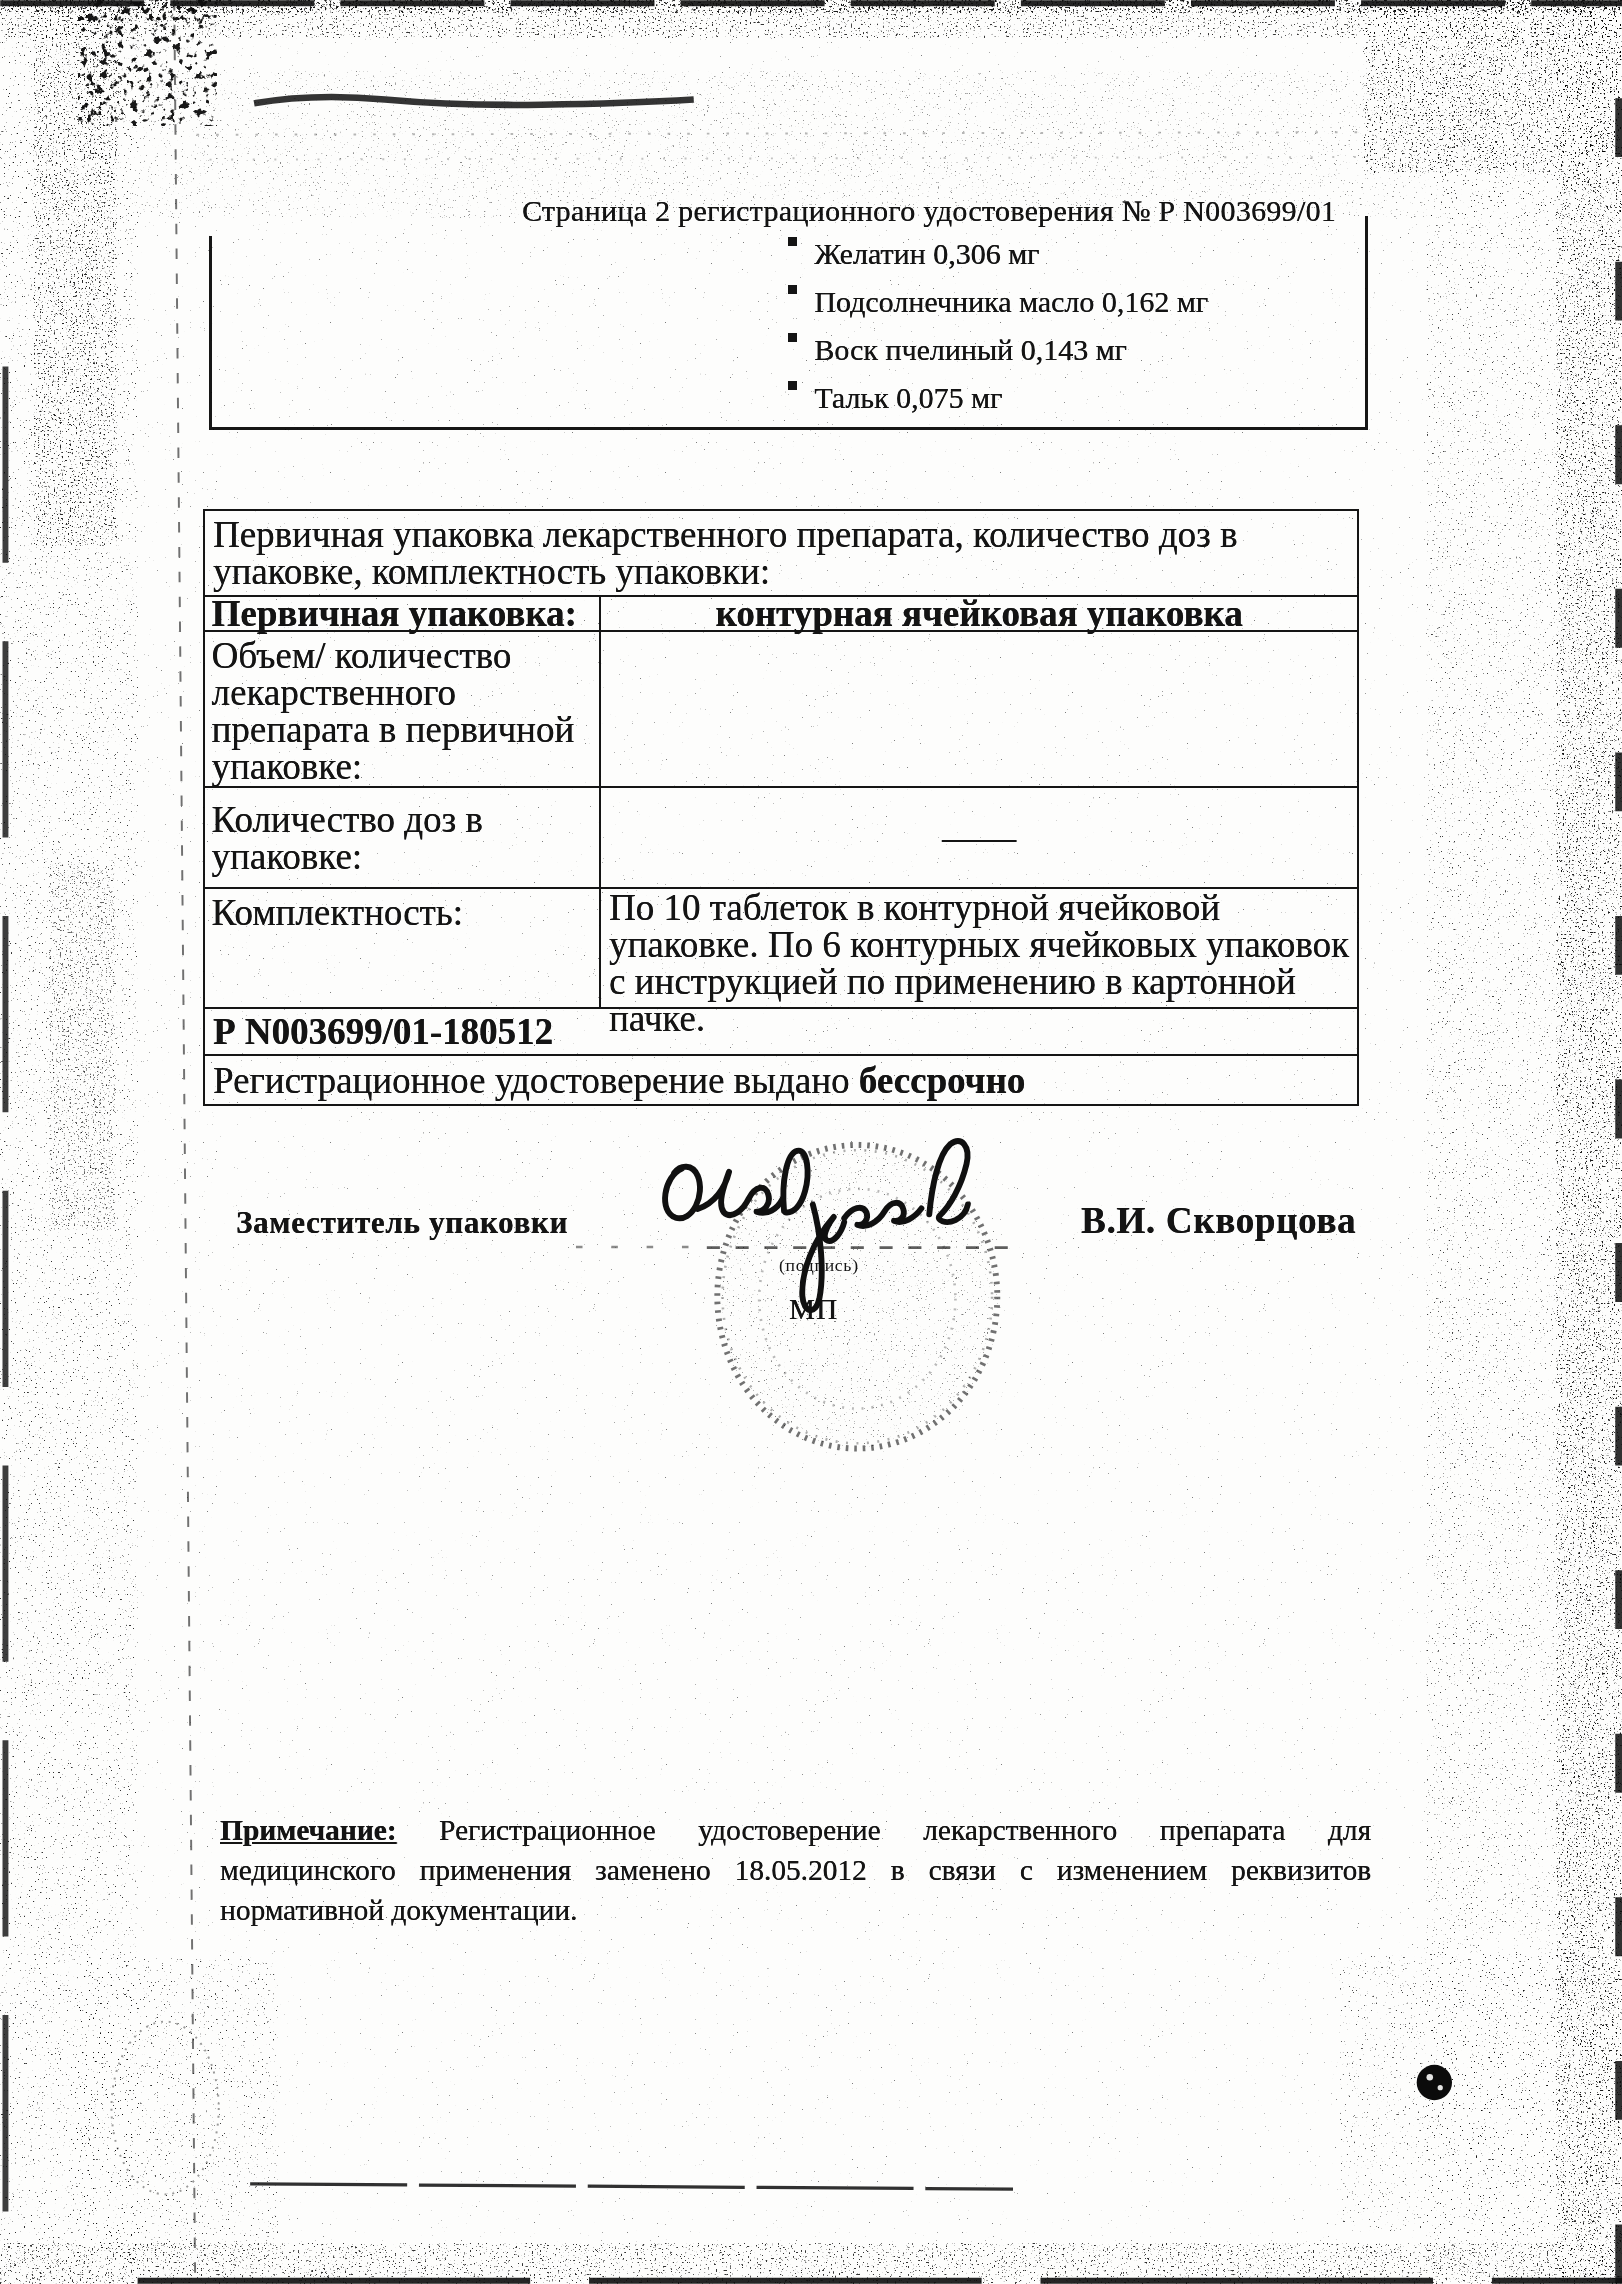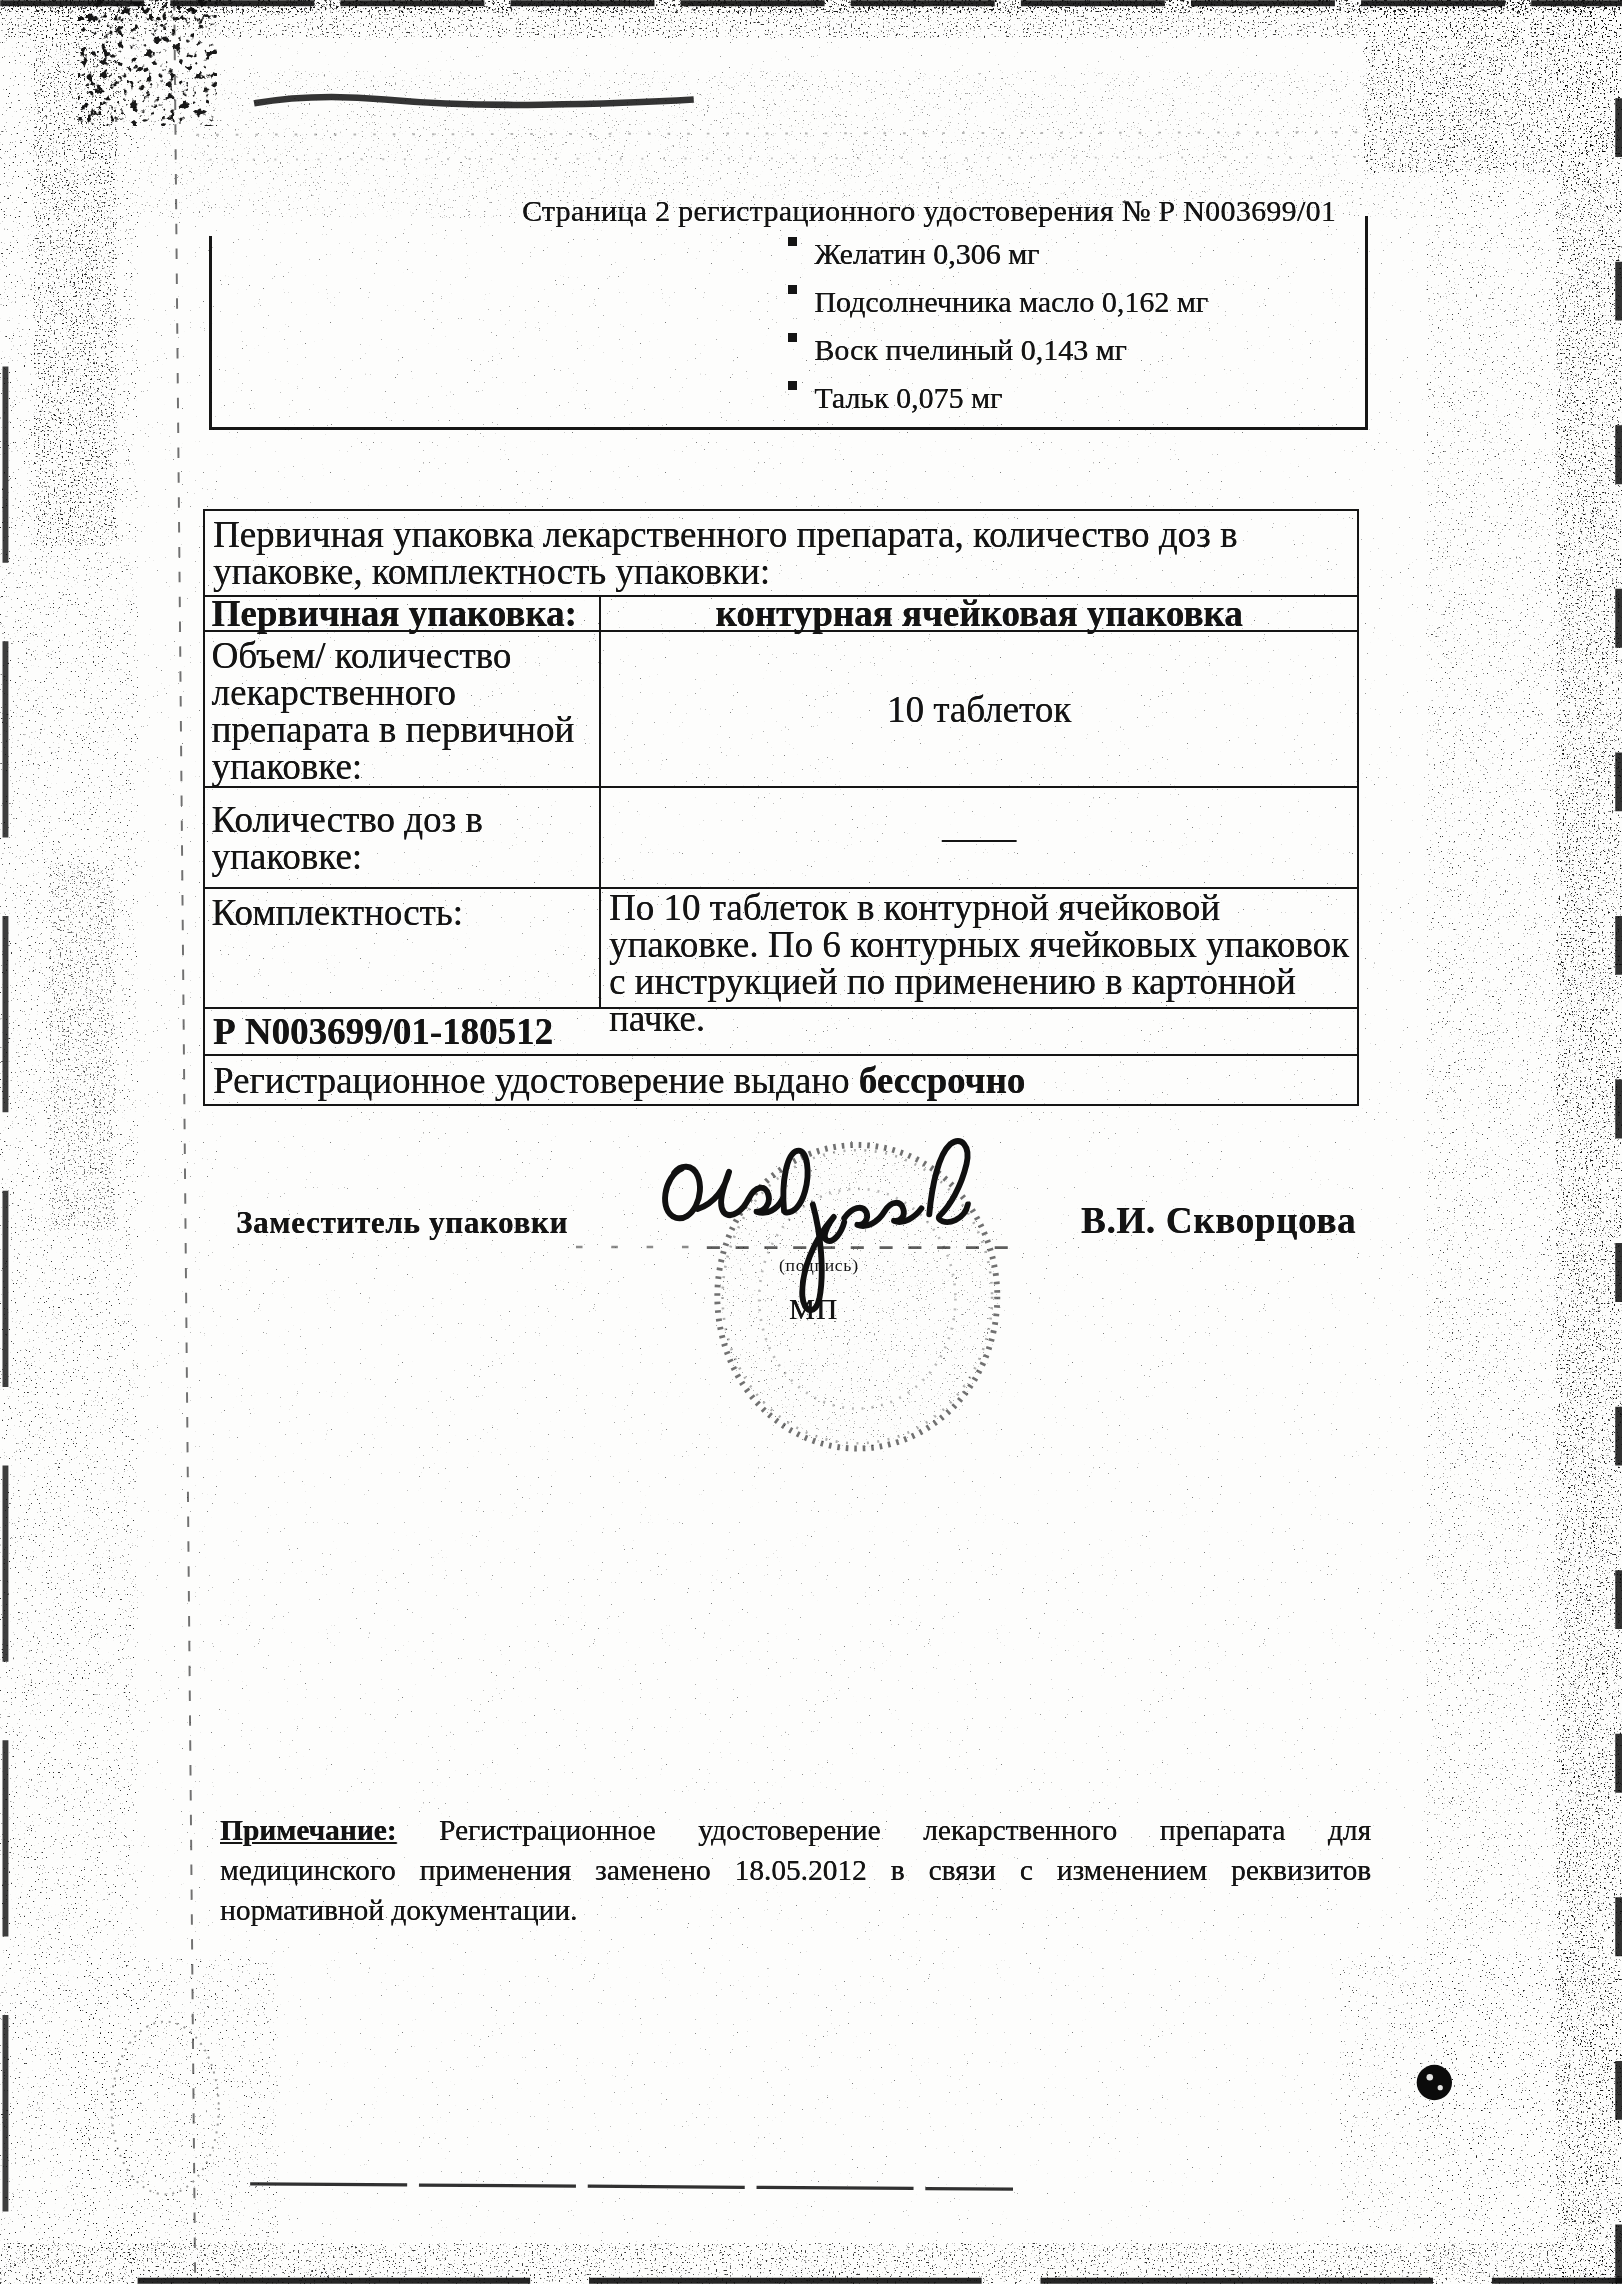--- a/index.html
+++ b/index.html
@@ -127,21 +127,20 @@
   <div class="pack-table">
     <div class="trow tcap txt">Первичная упаковка лекарственного препарата, количество доз в упаковке, комплектность упаковки:</div>
 
     <div class="trow h-r1">
       <div class="lbl txt">Первичная упаковка:</div>
       <div class="val txt">контурная ячейковая упаковка</div>
     </div>
 
     <div class="trow h-r2">
       <div class="lbl top txt">Объем/ количество лекарственного препарата в первичной упаковке:</div>
-      <div class="val txt">10 таблеток</div>
     </div>
 
     <div class="trow h-r3">
       <div class="lbl txt">Количество доз в упаковке:</div>
       <div class="val txt">——</div>
     </div>
 
     <div class="trow h-r4">
       <div class="lbl top txt">Комплектность:</div>
       <div class="val left txt">По 10 таблеток в контурной ячейковой упаковке. По 6 контурных ячейковых упаковок с инструкцией по применению в картонной пачке.</div>

